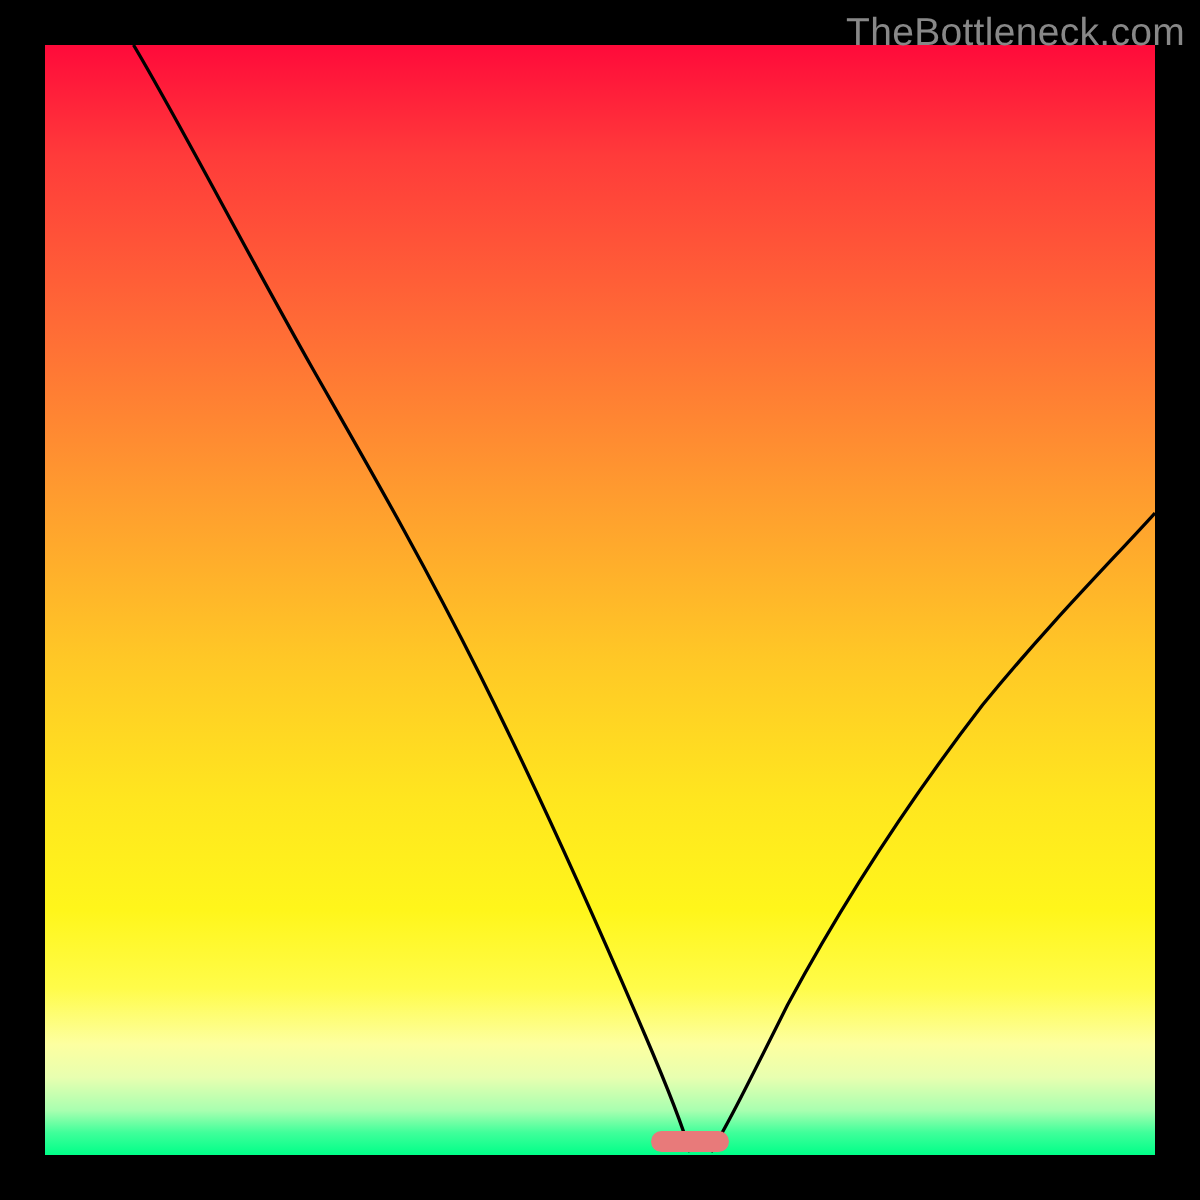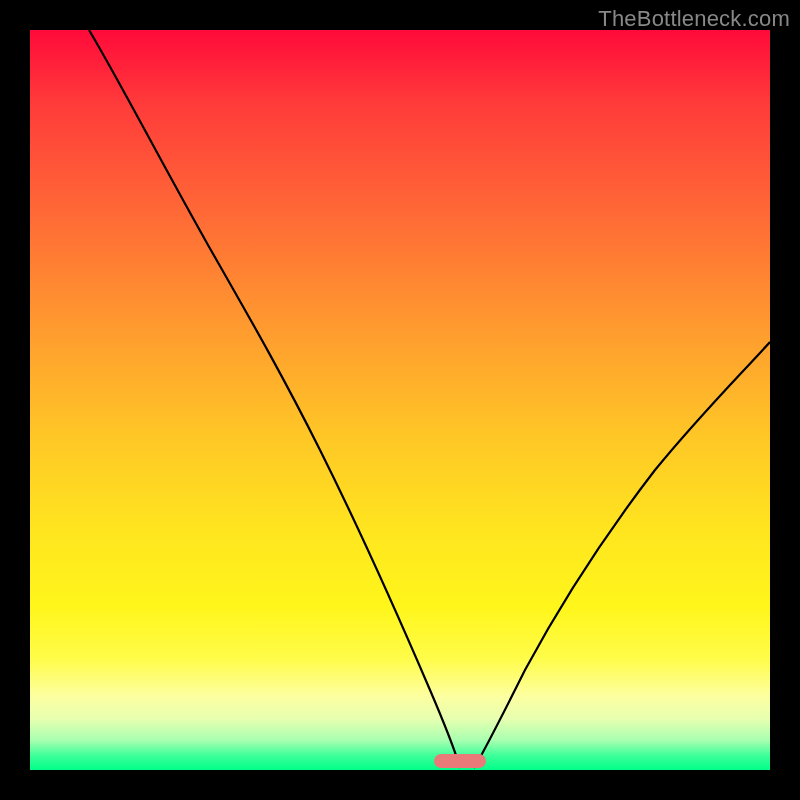--- a/index.html
+++ b/index.html
@@ -8,21 +8,21 @@
     width: 800px;
     height: 800px;
     background: #000;
     overflow: hidden;
   }
   .watermark {
     position: absolute;
     top: 6px;
     right: 10px;
     font-family: Arial, Helvetica, sans-serif;
-    font-size: 22px;
+    font-size: 26px;
     color: #888;
     letter-spacing: 0.2px;
     z-index: 10;
   }
   .plot-area {
     position: absolute;
     left: 30px;
     top: 30px;
     width: 740px;
     height: 740px;

